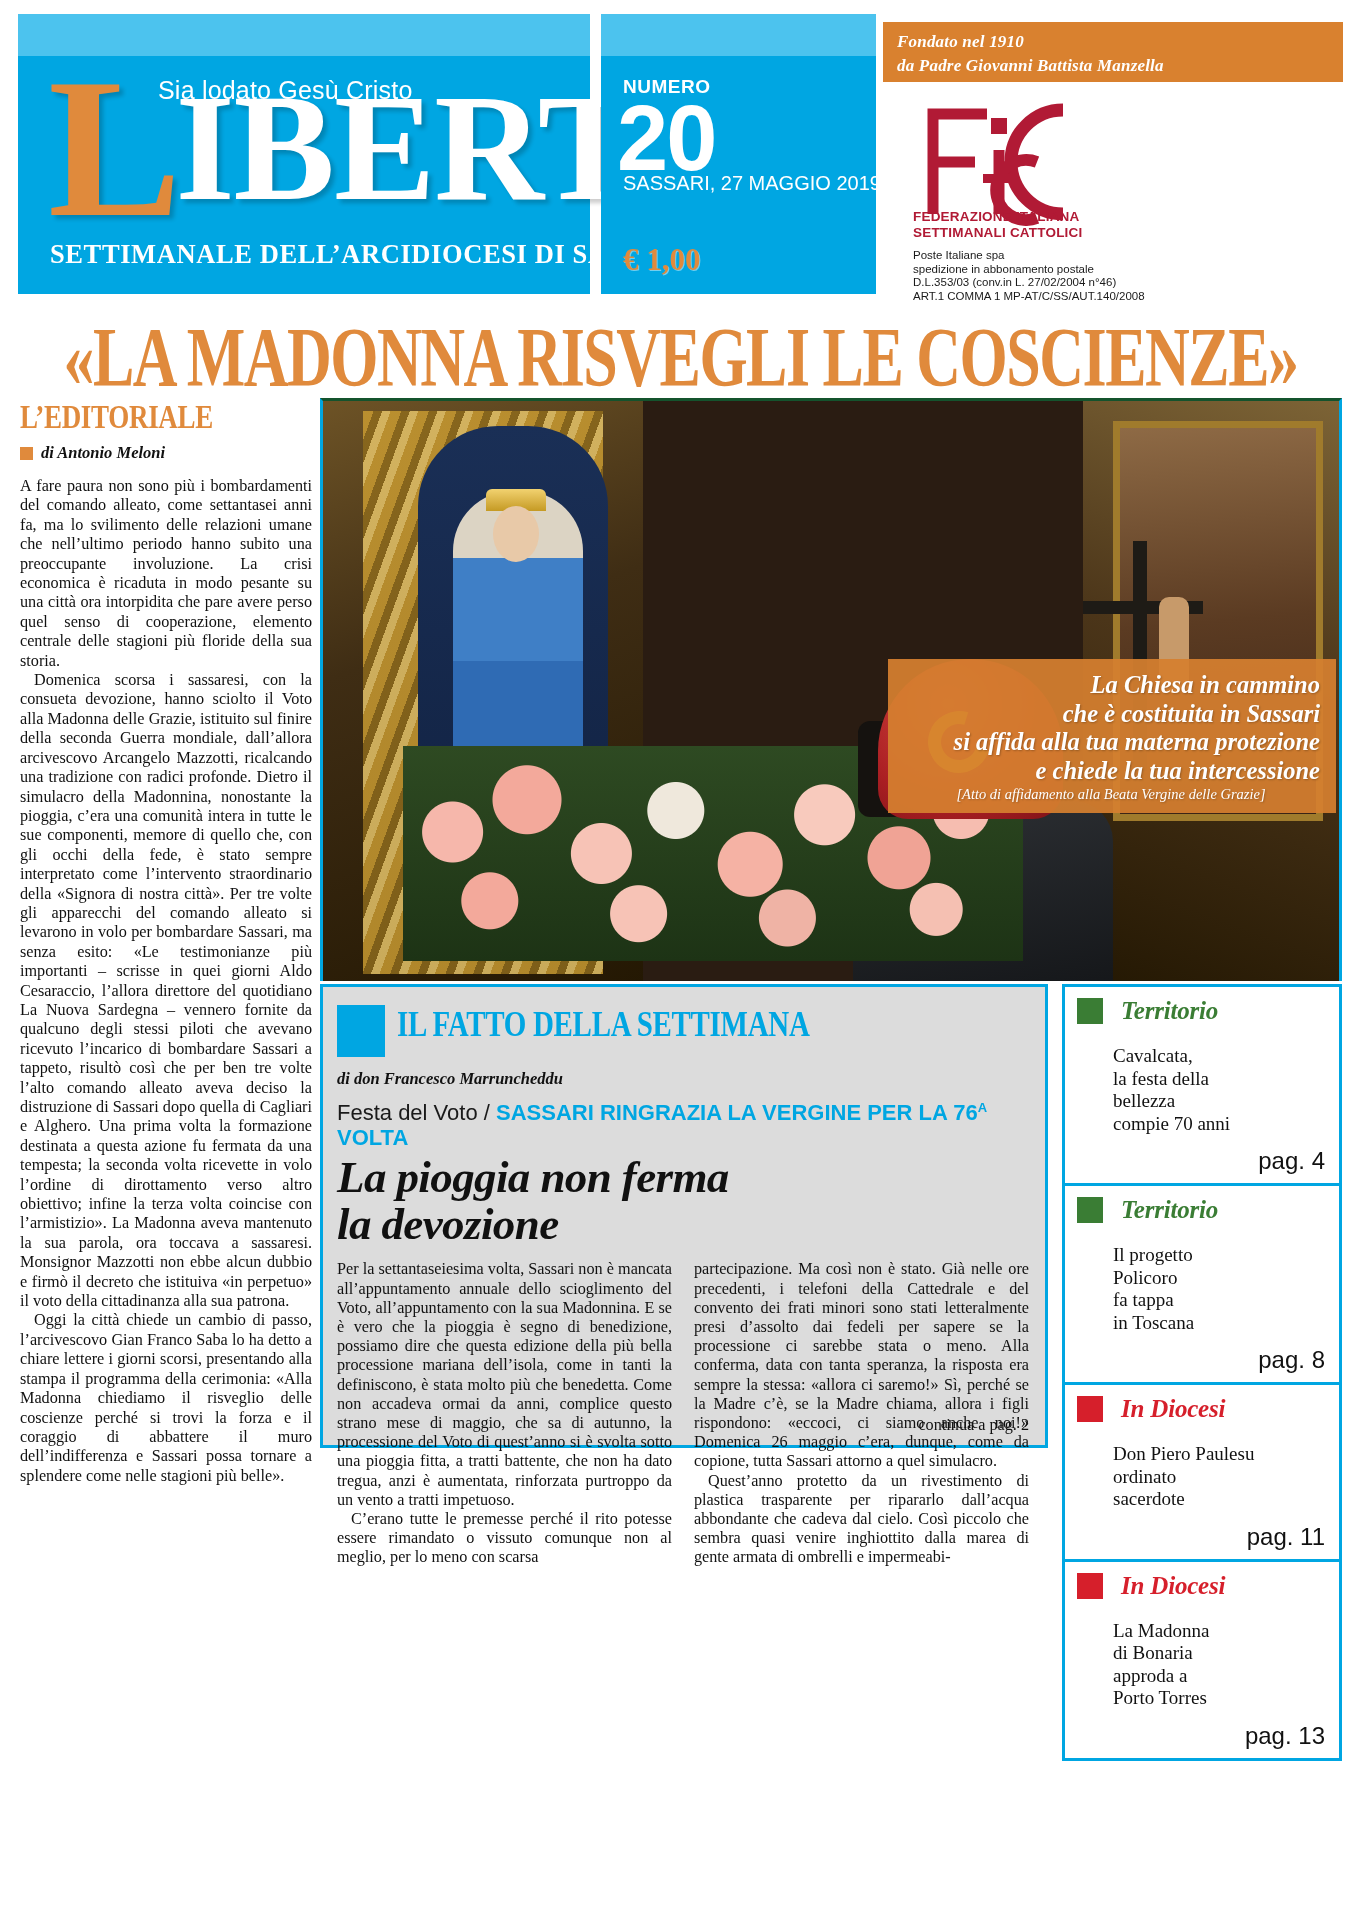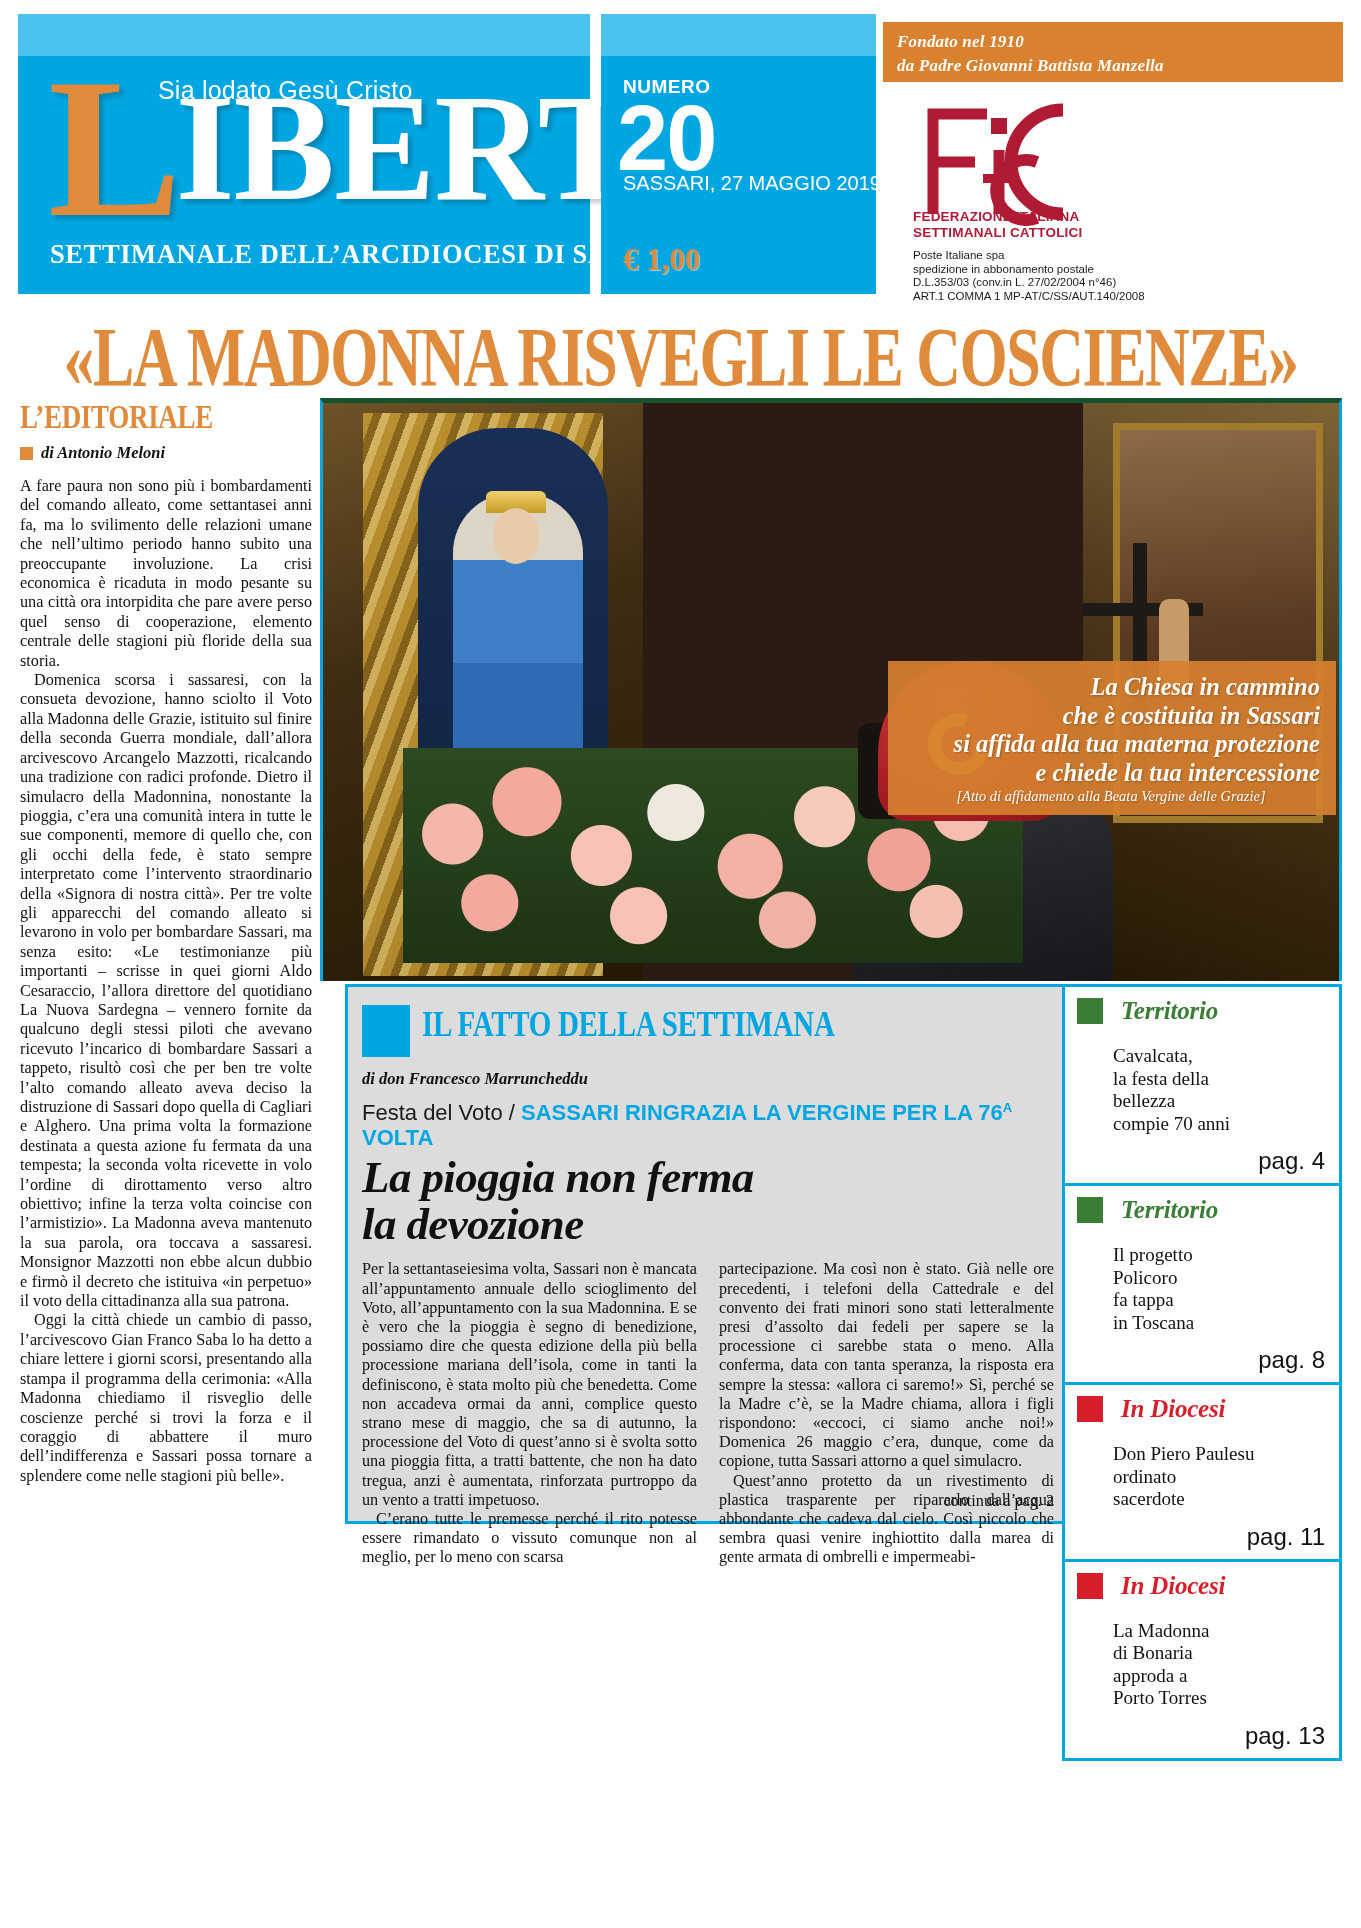--- a/index.html
+++ b/index.html
@@ -128,21 +128,21 @@
     hyphens: auto;
   }
   .ed-body p { text-indent: 14px; margin: 0; }
   .ed-body p:first-child { text-indent: 0; }
 
   
   .photo {
     position: absolute; left: 320px; top: 398px; width: 1022px; height: 583px;
     overflow: hidden; background: #2a1c12;
     border-left: 3px solid #00a6e2; border-right: 3px solid #00a6e2;
-    border-top: 5px solid #14532d;
+    border-top: 3px solid #14532d;
   }
   .ph { position: absolute; }
   .ph-wallL { left:0; top:0; width:320px; height:583px;
     background: linear-gradient(160deg,#6d5326 0%,#3f2d14 40%,#241803 100%); }
   .ph-gold { left:40px; top:10px; width:240px; height:563px;
     background: repeating-linear-gradient(110deg,#c89a31 0 10px,#8d6a1c 10px 18px,#e6c469 18px 26px);
     opacity:.85; }
   .ph-niche { left:95px; top:25px; width:190px; height:520px;
     background: linear-gradient(180deg,#1a2f56 0%,#10203f 100%); border-radius: 80px 80px 0 0; }
   .ph-madonna { left:130px; top:90px; width:130px; height:370px;
@@ -193,24 +193,23 @@
     font-size: 24.5px; line-height: 28.5px;
     text-shadow: 1px 1px 2px rgba(0,0,0,.25);
   }
   .caption .src {
     display: block; margin-top: 0; text-align: center;
     font-size: 14.5px; line-height: 18px; font-weight: normal;
   }
 
   
   .fatto {
-    position: absolute; left: 320px; top: 984px; width: 728px; height: 540px;
+    position: absolute; left: 320px; top: 984px; width: 728px; height: 464px;
     background: #dcdcdc;
     border: 3px solid #00a6e2;
-    margin-left: 25px;
   }
   .fatto-head { padding: 18px 16px 0 14px; }
   .fatto-kicker-row { display: flex; align-items: flex-start; gap: 12px; }
   .fatto-sq { width: 48px; height: 52px; background: #00a6e2; flex: none; }
   .fatto-kicker {
     font-family: "Liberation Serif", serif; font-weight: bold;
     font-size: 29px; color: #00a6e2; letter-spacing: -.3px;
     transform: scaleY(1.22); transform-origin: left top;
     line-height: 30px;
   }

